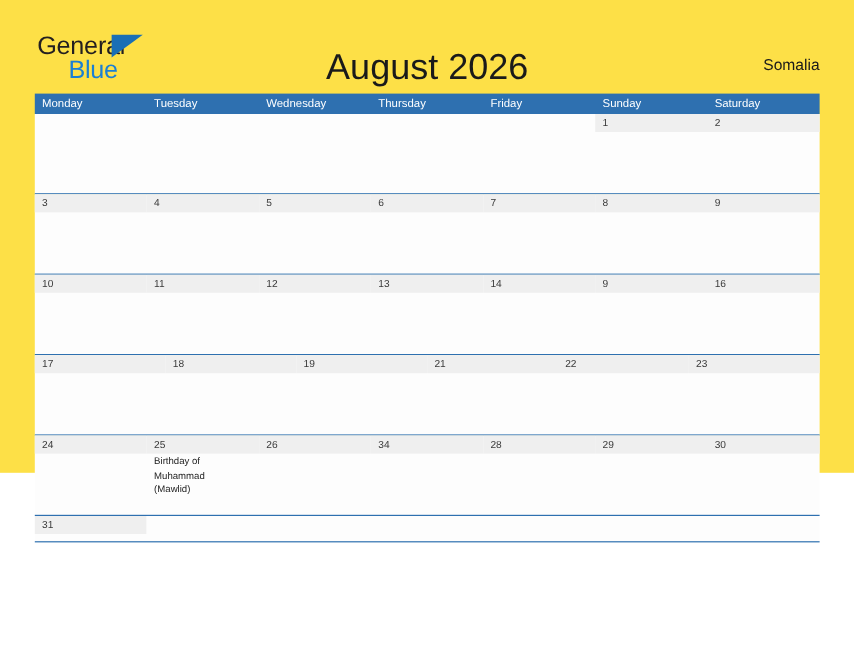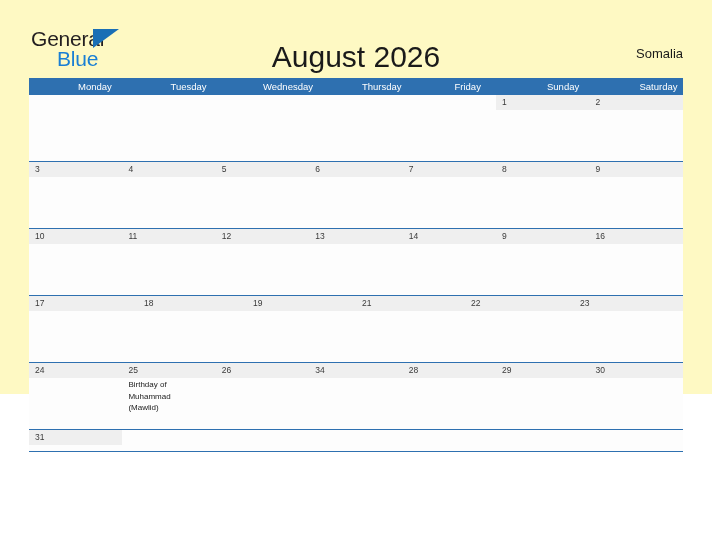--- a/index.html
+++ b/index.html
@@ -12,21 +12,21 @@
     background: #ffffff;
     font-family: "Liberation Sans", sans-serif;
     -webkit-font-smoothing: antialiased;
     overflow: hidden;
   }
 
   .page {
     position: relative;
     width: 712px;
     height: 394px;
-    background: #fef9c3;
+    background: #fde047;
   }
 
   
   .header {
     position: absolute;
     top: 0;
     left: 0;
     width: 712px;
     height: 76px;
   }
@@ -106,21 +106,20 @@
   }
   .weekday-cell {
     flex: 1 1 0;
     color: #ffffff;
     font-size: 9.5px;
     line-height: 17px;
     padding-left: 6px;
     box-sizing: border-box;
     font-family: "Liberation Sans", sans-serif;
     white-space: nowrap;
-    margin-left: 43px;
   }
 
   .week-row {
     position: relative;
     width: 100%;
     height: 67px;
     border-bottom: 1.5px solid #2e70b0;
     box-sizing: border-box;
     background: #fdfdfd;
   }

